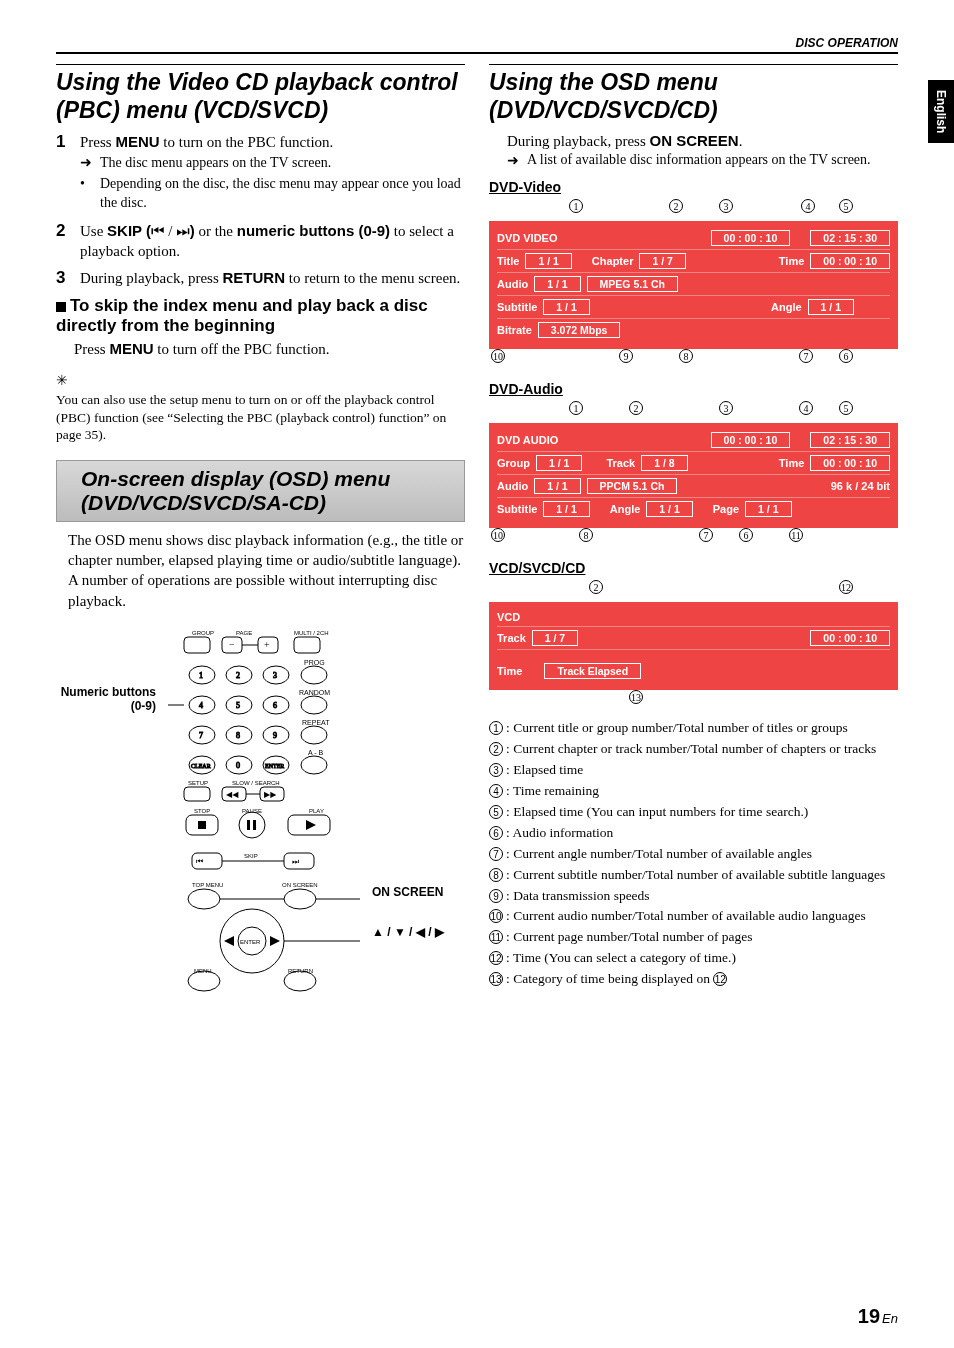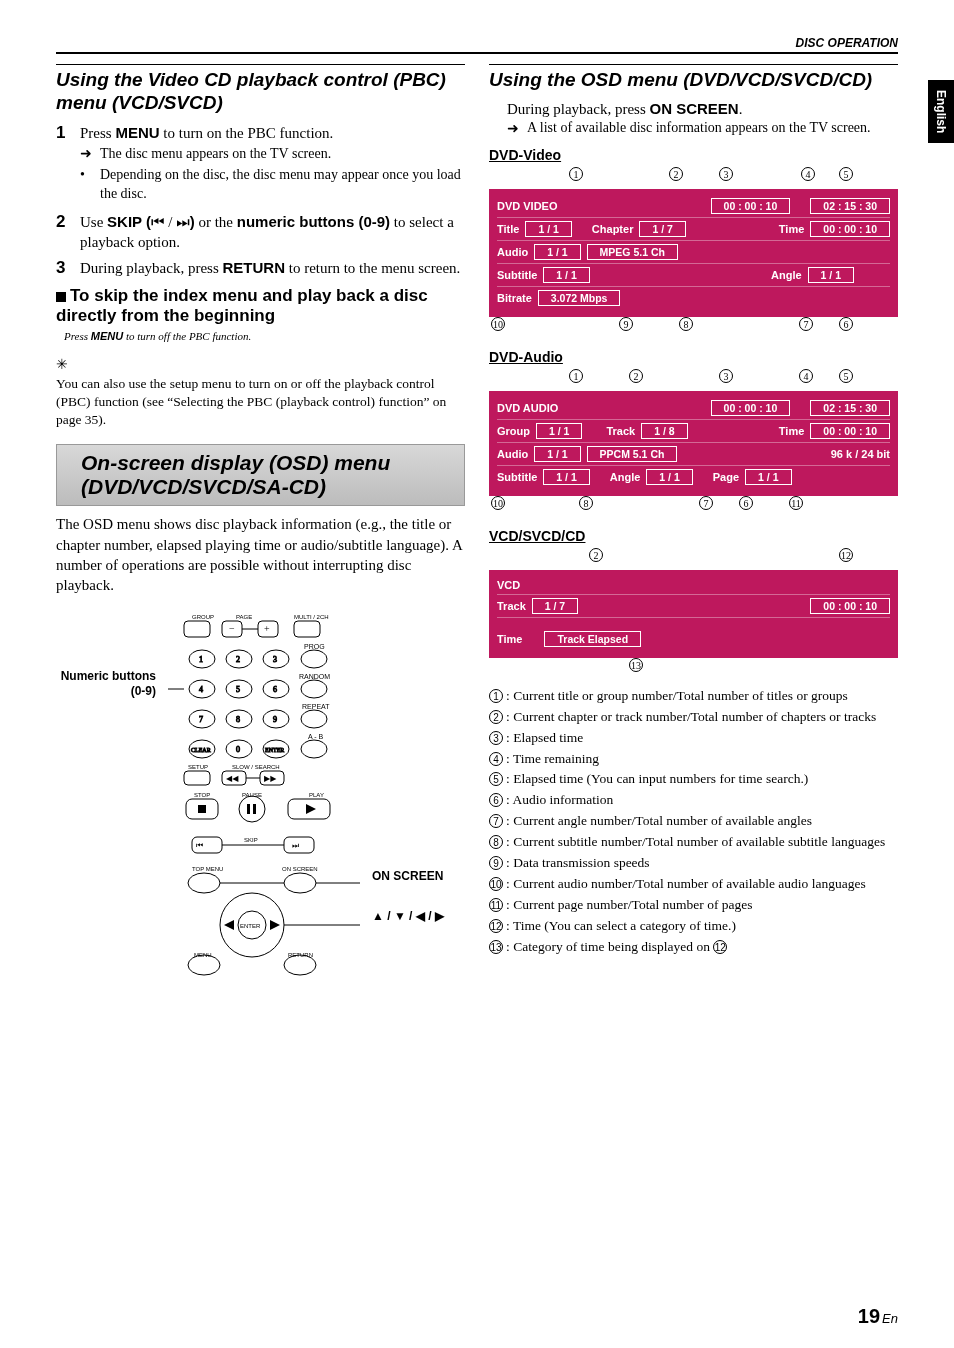--- a/index.html
+++ b/index.html
@@ -26,46 +26,46 @@
     top: 80px;
     background: #000;
     color: #fff;
     writing-mode: vertical-rl;
     font-family: Arial, sans-serif;
     font-weight: bold;
     font-size: 12px;
     padding: 10px 6px;
   }
   .thin-rule { border-top: 1px solid #000; margin: 6px 0 4px 0; }
-  h2.sect-title { font-style: italic; font-family: Arial, sans-serif; font-size: 19px; font-weight: bold; line-height: 1.2; margin-bottom: 8px; }
+  h2.sect-title { font-style: italic; font-family: Arial, sans-serif; font-size: 23px; font-weight: bold; line-height: 1.2; margin-bottom: 8px; }
   .sans { font-family: Arial, sans-serif; }
   .step { display:flex; gap:10px; margin: 6px 0; font-size: 15px; }
   .step-num { font-family: Arial, sans-serif; font-weight: bold; font-size: 17px; line-height:1.2; flex: 0 0 14px; }
   .step-body { flex:1; line-height:1.35; }
   .bullet { display:flex; gap:8px; margin:2px 0 2px 0; font-size:14px; }
   .bullet .arrow { flex:0 0 12px; }
   .sq { display:inline-block; width:10px; height:10px; background:#000; vertical-align: -1px; margin-right:4px;}
   .sub-title { font-family: Arial, sans-serif; font-weight: bold; font-size:17px; margin: 8px 0 4px 0;}
   .tip-icon { font-size: 14px; }
   .tip-text { font-size: 13.5px; line-height:1.3; margin-top:2px;}
   .band-heading {
     background: linear-gradient(to bottom, #d8d8d8, #bcbcbc);
     border:1px solid #999;
     padding: 6px 24px;
     margin-top: 16px;
   }
   .band-heading .t { font-style: italic; font-family: Arial, sans-serif; font-size: 21px; font-weight: bold; line-height:1.15;}
-  .paragraph { font-size: 15px; line-height:1.35; margin-top:8px;}
+  .paragraph { font-size: 15px; line-height:1.35; margin-top:8px;margin-left:12px;}
   .remote-area { display:flex; gap:8px; margin-top:14px; }
   .remote-left { width:100px; font-family: Arial, sans-serif; font-weight:bold; font-size:12px; text-align:right; line-height:1.2; padding-top:60px;}
   .remote-svg { width:200px; }
   .remote-right { width:90px; font-family: Arial, sans-serif; font-weight:bold; font-size:12px; }
   .under-title { font-family: Arial, sans-serif; font-weight:bold; font-size:14px; text-decoration: underline; margin: 10px 0 4px 0;}
   .osd-panel {
-    background:#be185d;
+    background:#ef4444;
     color:#fff;
     border-radius:0;
     font-family: Arial, sans-serif;
     font-weight:bold;
     font-size:11px;
     padding: 6px 8px 8px 8px;
     position:relative;
   }
   .osd-row { display:flex; align-items:center; gap:6px; padding:3px 0; border-bottom:1px solid rgba(255,255,255,.35); }
   .osd-row:last-child { border-bottom:none;}
@@ -126,21 +126,21 @@
   </div>
 
   <div class="step">
     <div class="step-num">3</div>
     <div class="step-body">
       <span>During playback, press </span><b class="sans">RETURN</b><span> to return to the menu screen.</span>
     </div>
   </div>
 
   <div class="sub-title"><span class="sq"></span><span>To skip the index menu and play back a disc directly from the beginning</span></div>
-  <div style="font-size:11px; margin-left:8px;font-style:italic;">
+  <div style="font-size:15px; margin-left:18px;">
     <span>Press </span><b class="sans">MENU</b><span> to turn off the PBC function.</span>
   </div>
 
   <div style="margin-top:14px;">
     <span class="tip-icon">✳</span>
     <div class="tip-text">You can also use the setup menu to turn on or off the playback control (PBC) function (see “Selecting the PBC (playback control) function” on page 35).</div>
   </div>
 
   <div class="band-heading">
     <div class="t">On-screen display (OSD) menu (DVD/VCD/SVCD/SA-CD)</div>

